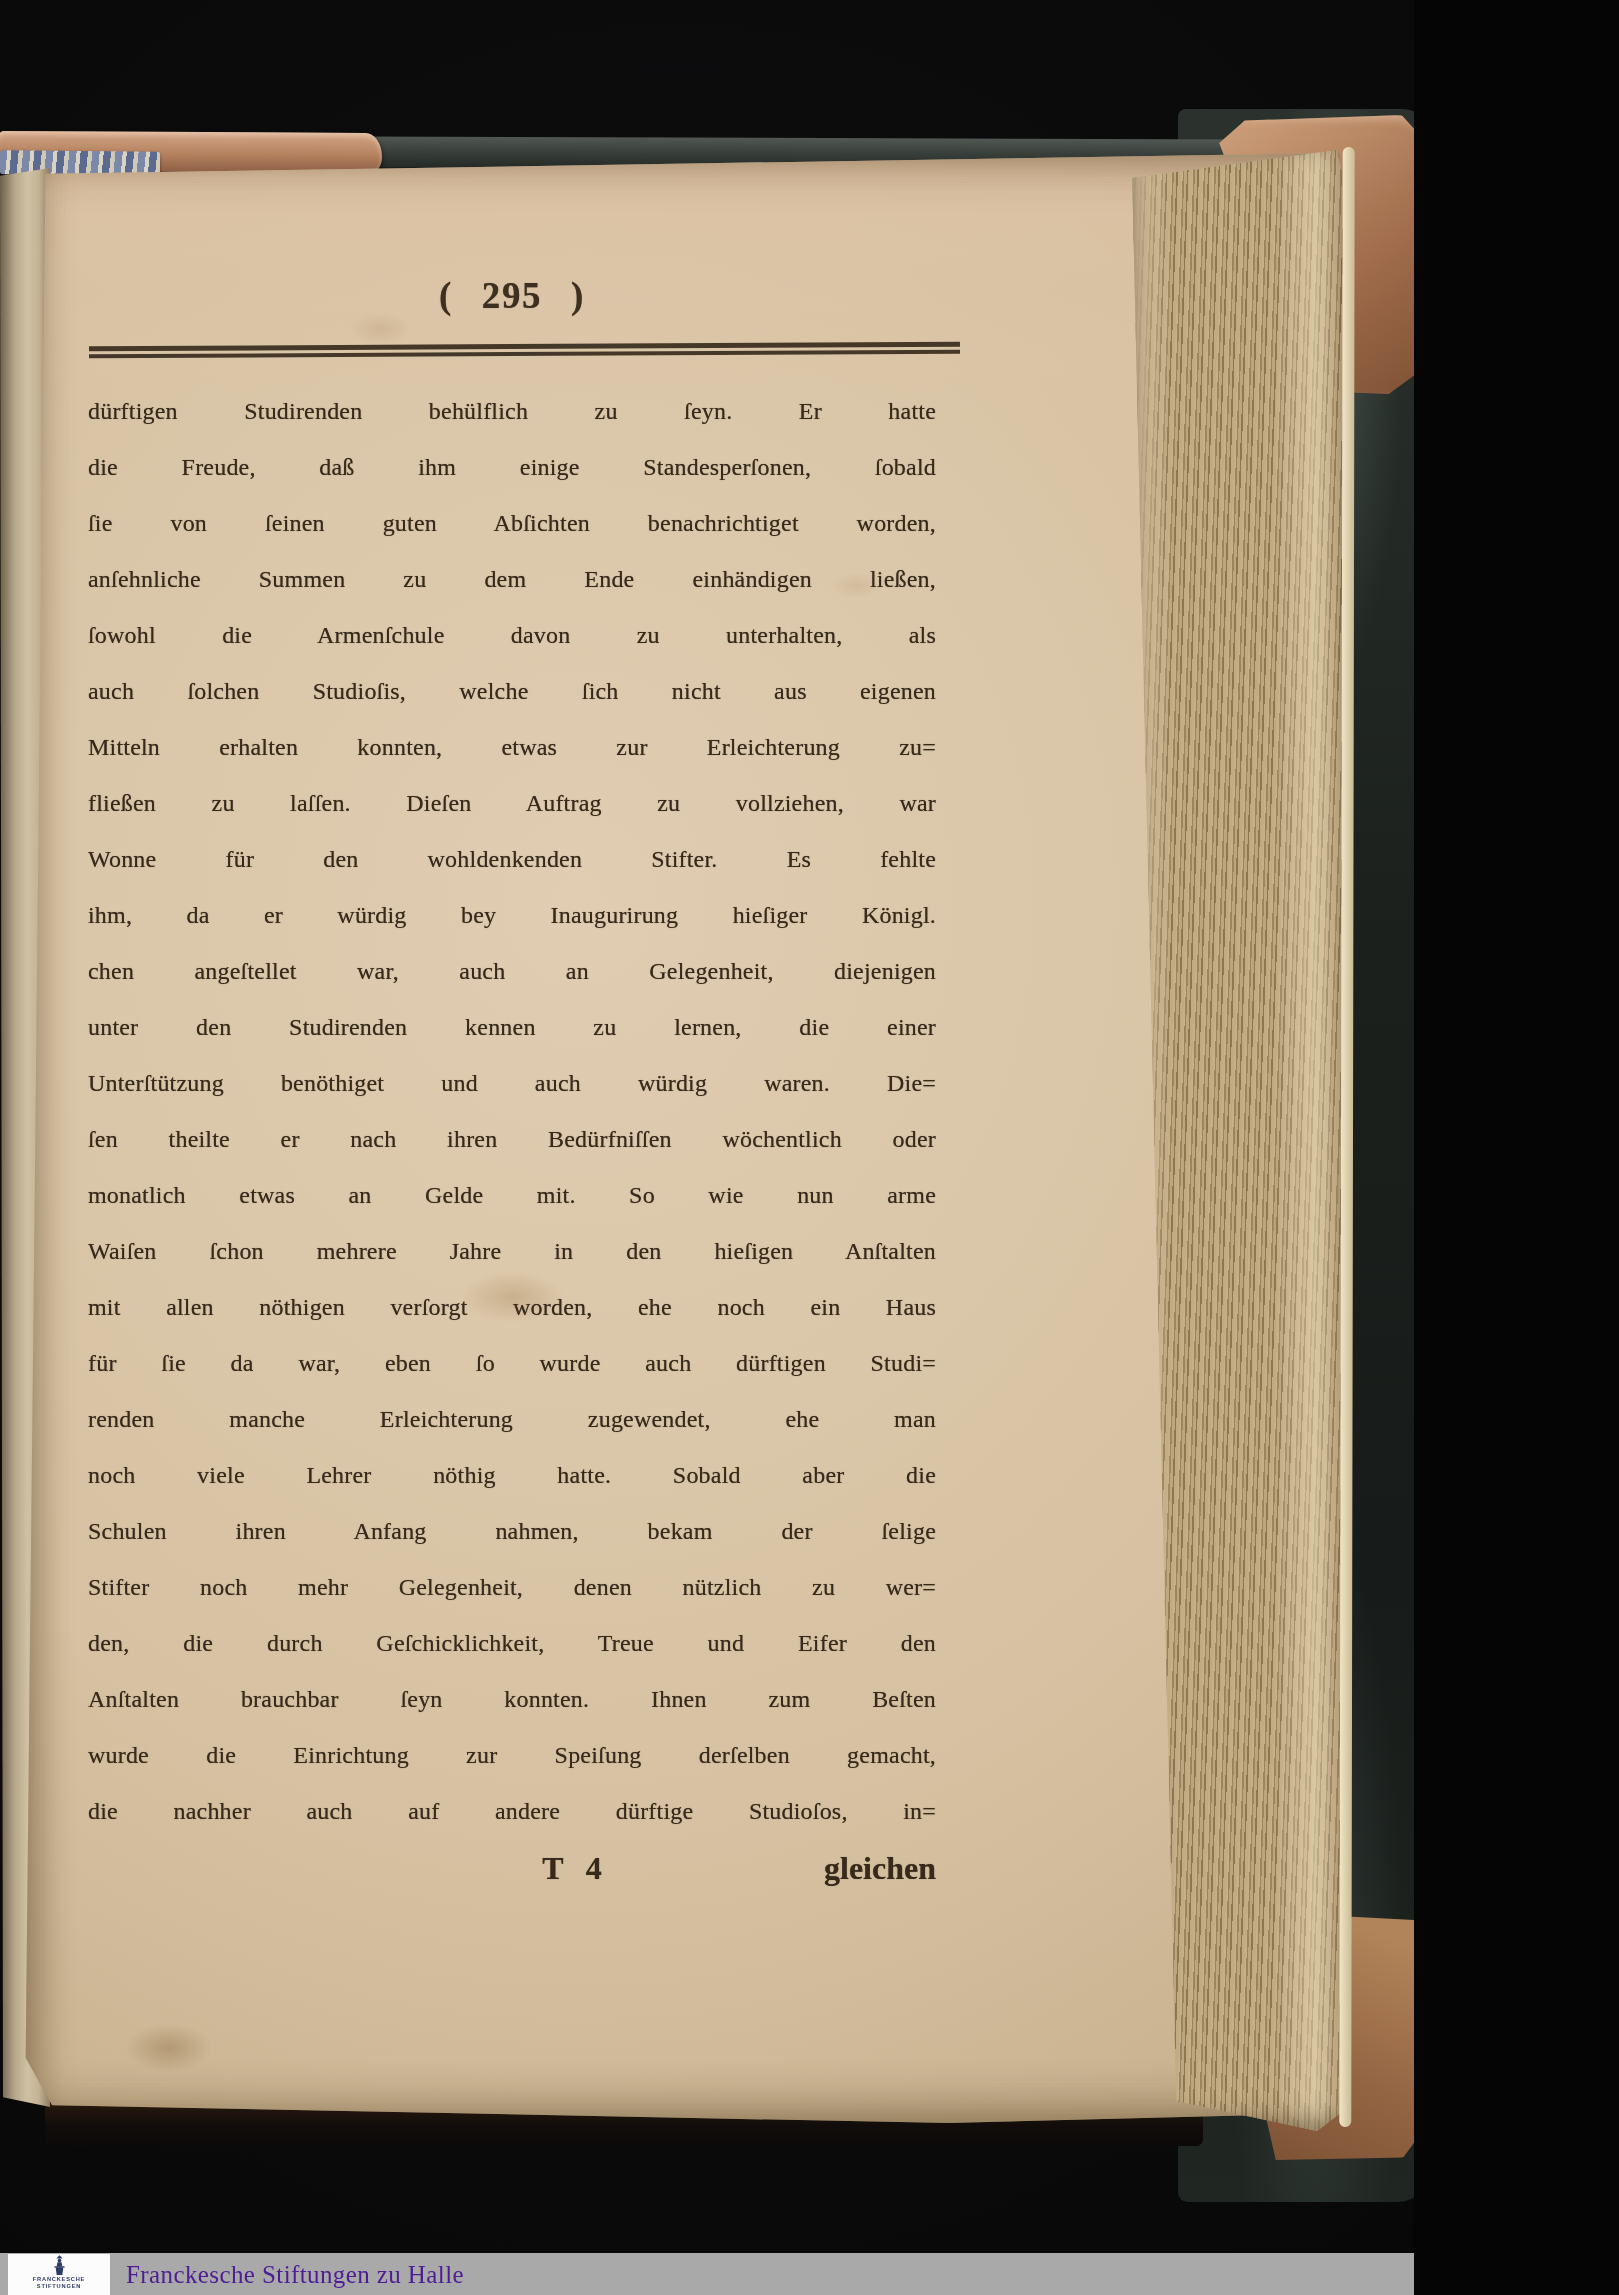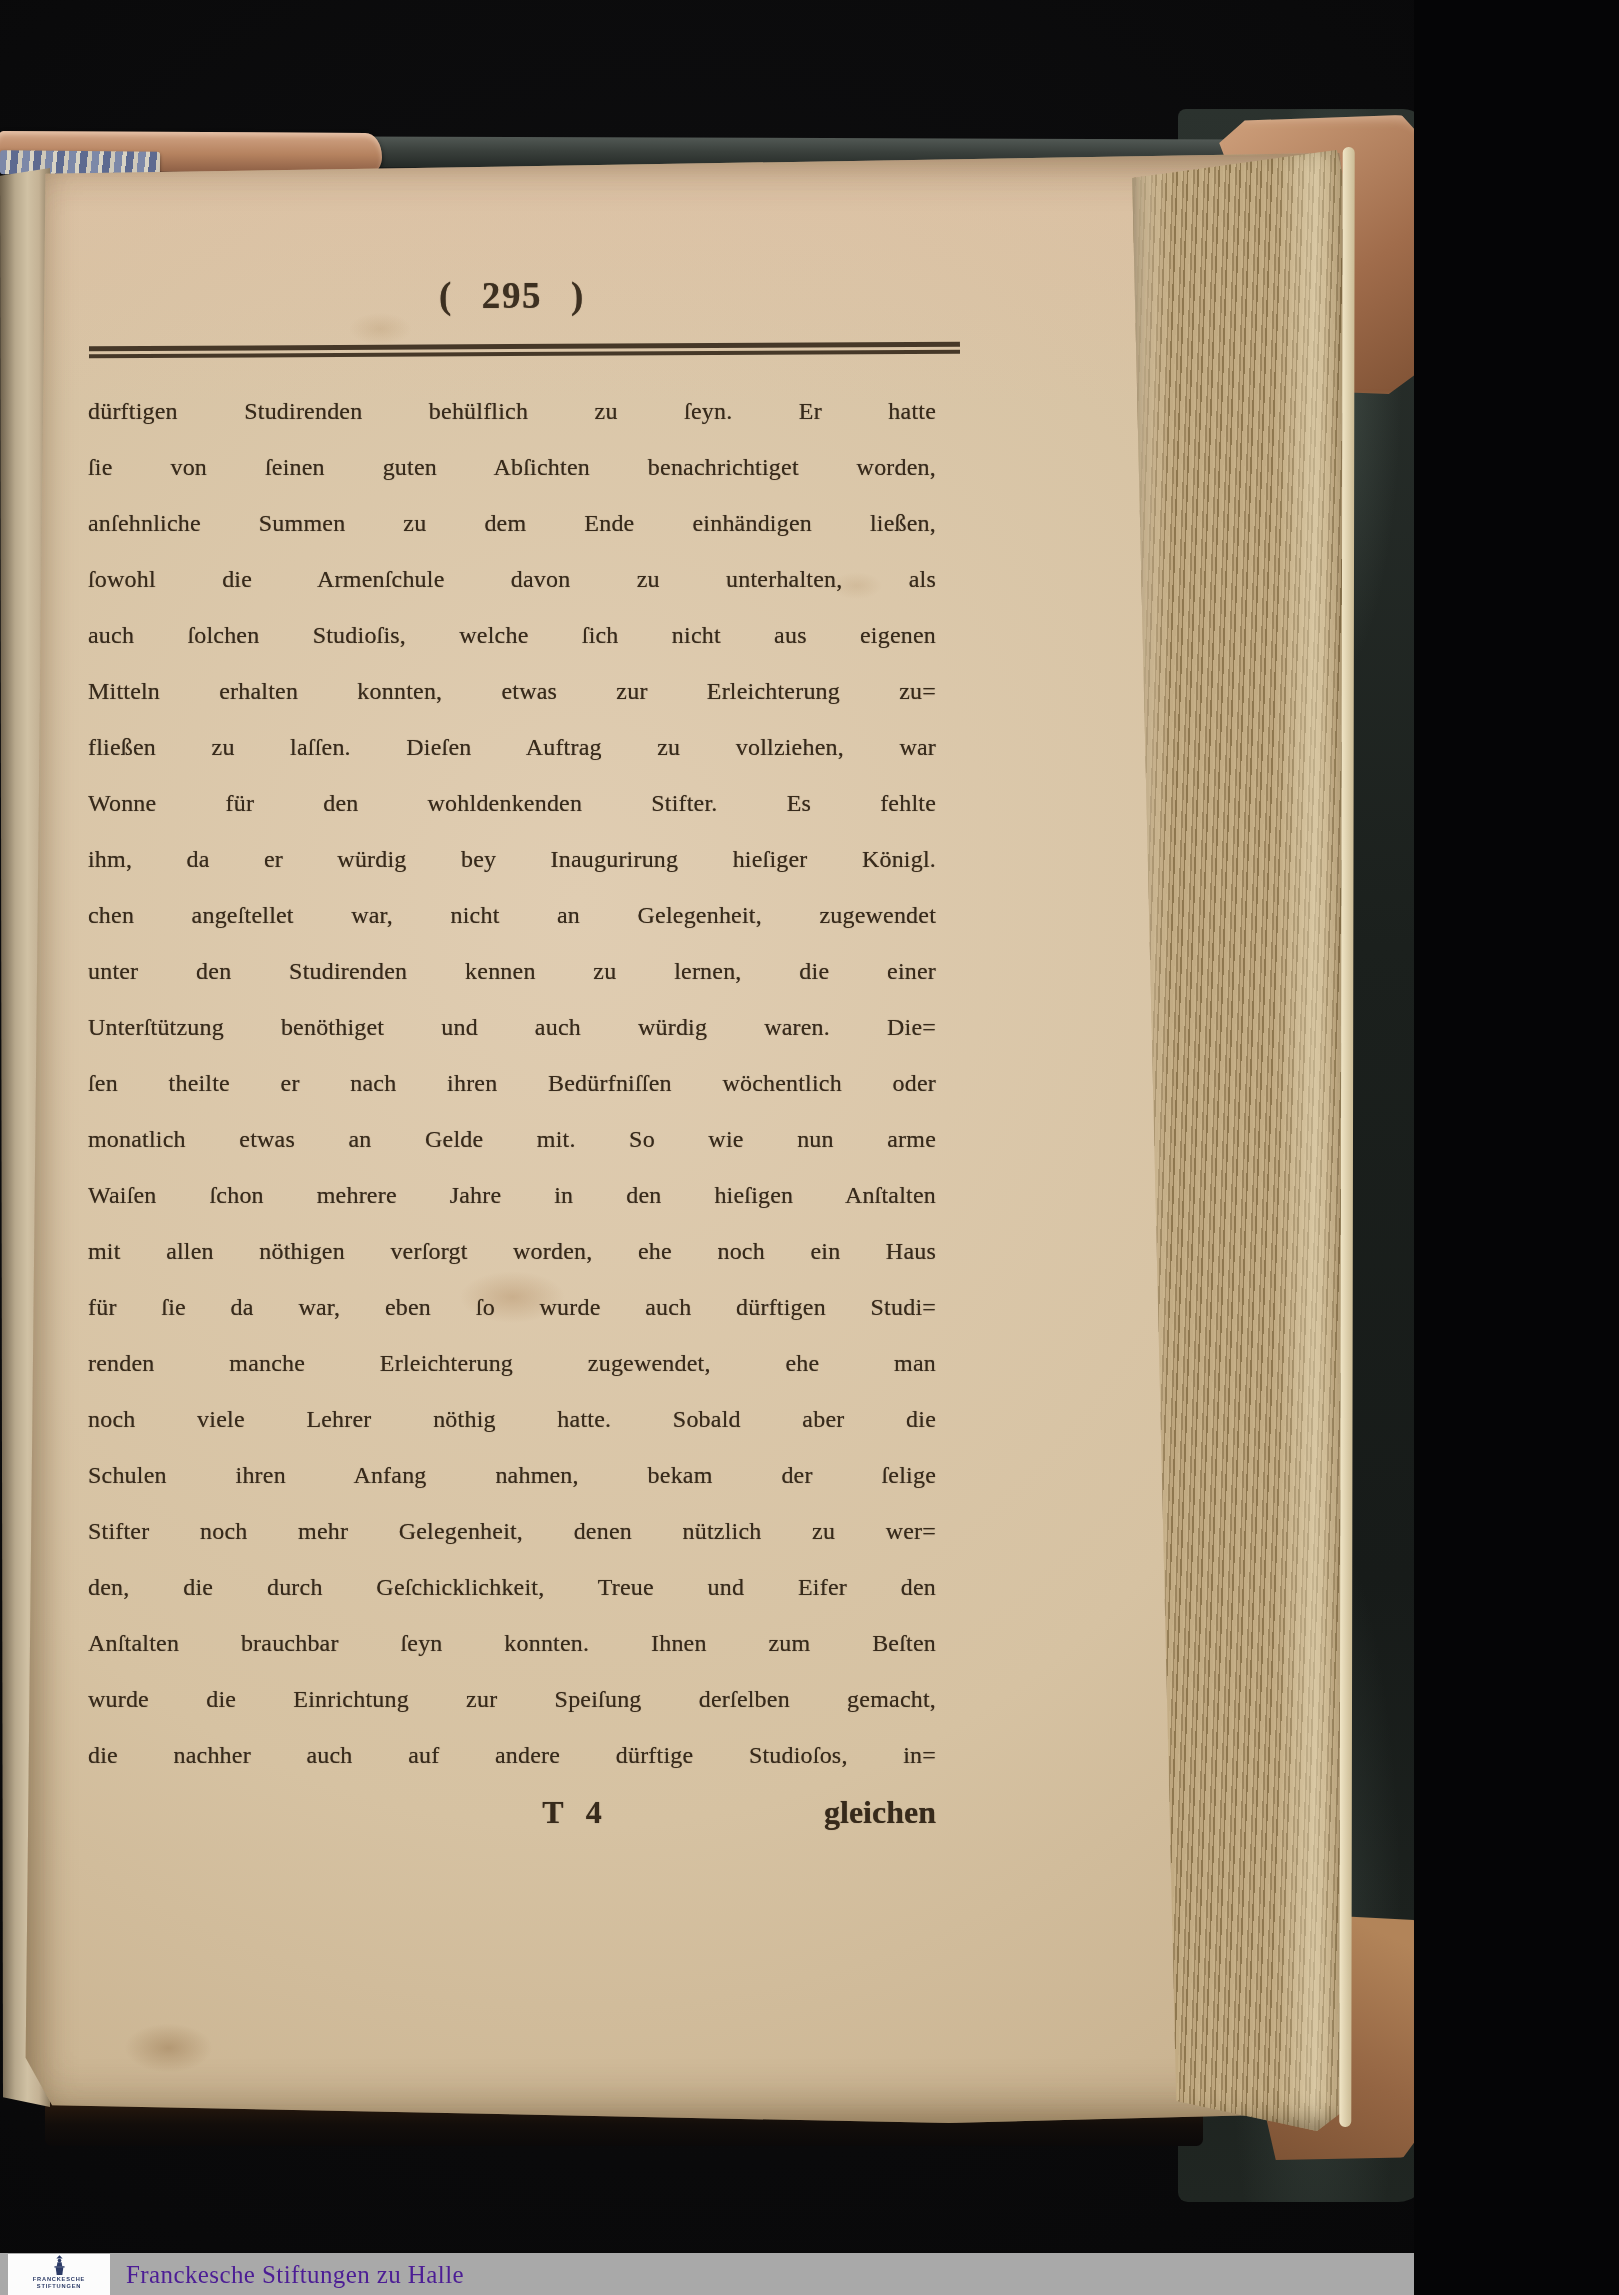--- a/index.html
+++ b/index.html
@@ -156,29 +156,30 @@
   <div class="abs leather-corner-tr"></div>
   <div class="abs leather-corner-br"></div>
   <div class="abs page-under-shadow"></div>
   <div class="abs prev-pages"></div>
 
   <div class="abs page">
     <div class="pagenum">( 295 )</div>
     <div class="rule"></div>
     <div class="textblock">
       <div class="tline">dürftigen Studirenden behülflich zu ſeyn. Er hatte</div>
+      <div class="tline">die Freude, daß ihm einige Standesperſonen, ſobald</div>
       <div class="tline">ſie von ſeinen guten Abſichten benachrichtiget worden,</div>
       <div class="tline">anſehnliche Summen zu dem Ende einhändigen ließen,</div>
       <div class="tline">ſowohl die Armenſchule davon zu unterhalten, als</div>
       <div class="tline">auch ſolchen Studioſis, welche ſich nicht aus eigenen</div>
       <div class="tline">Mitteln erhalten konnten, etwas zur Erleichterung zu=</div>
       <div class="tline">fließen zu laſſen. Dieſen Auftrag zu vollziehen, war</div>
       <div class="tline">Wonne für den wohldenkenden Stifter. Es fehlte</div>
       <div class="tline">ihm, da er würdig bey Inaugurirung hieſiger Königl.</div>
-      <div class="tline">chen angeſtellet war, nicht an Gelegenheit, zugewendet</div>
+      <div class="tline">chen angeſtellet war, auch an Gelegenheit, diejenigen</div>
       <div class="tline">unter den Studirenden kennen zu lernen, die einer</div>
       <div class="tline">Unterſtützung benöthiget und auch würdig waren. Die=</div>
       <div class="tline">ſen theilte er nach ihren Bedürfniſſen wöchentlich oder</div>
       <div class="tline">monatlich etwas an Gelde mit. So wie nun arme</div>
       <div class="tline">Waiſen ſchon mehrere Jahre in den hieſigen Anſtalten</div>
       <div class="tline">mit allen nöthigen verſorgt worden, ehe noch ein Haus</div>
       <div class="tline">für ſie da war, eben ſo wurde auch dürftigen Studi=</div>
       <div class="tline">renden manche Erleichterung zugewendet, ehe man</div>
       <div class="tline">noch viele Lehrer nöthig hatte. Sobald aber die</div>
       <div class="tline">Schulen ihren Anfang nahmen, bekam der ſelige</div>

